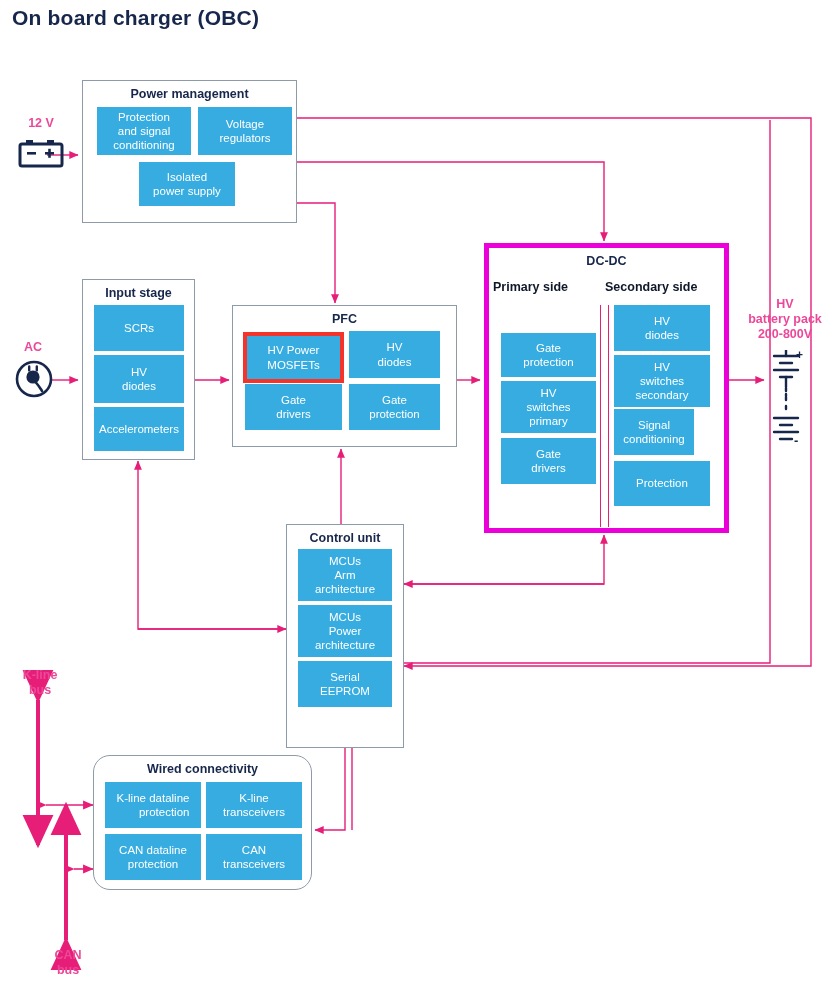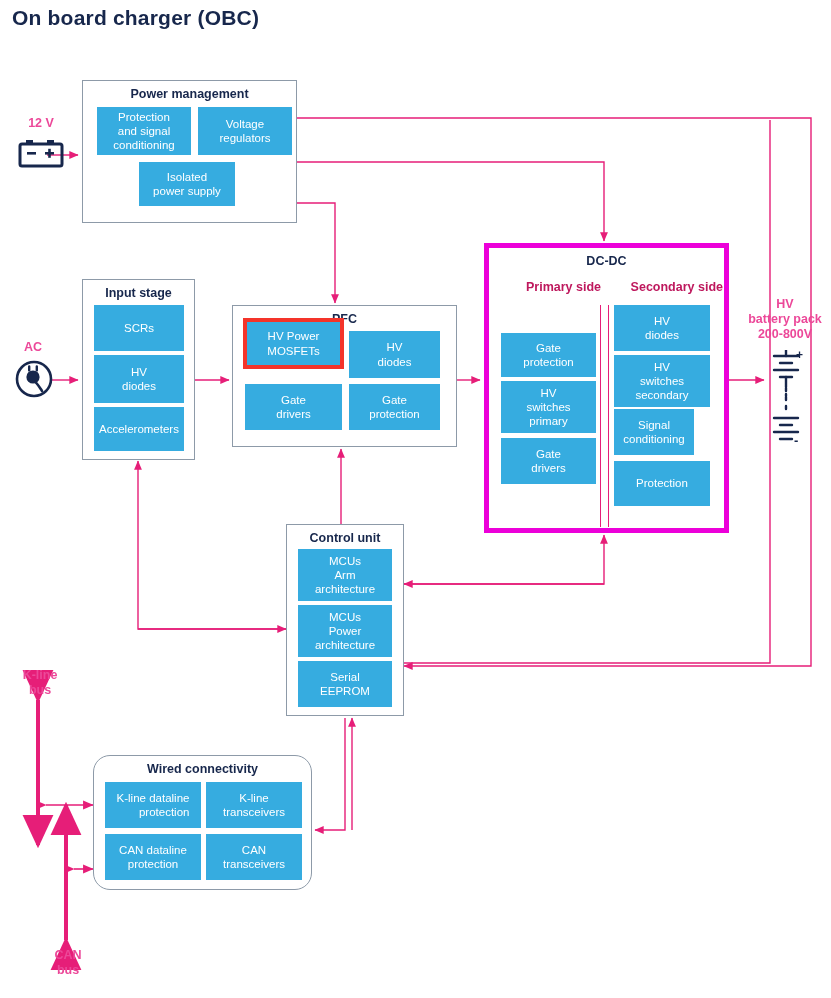--- a/index.html
+++ b/index.html
@@ -14,22 +14,22 @@
   .group{
     position:absolute;box-sizing:border-box;
     border:1.5px solid #8d9aa8;background:#ffffff;text-decoration:underline;
   }
   .group.accent{border:5px solid #ec00d9;}
   .group-title{
     position:absolute;left:0;right:0;top:6px;text-align:center;
     font-size:12.5px;font-weight:bold;color:#17274c;
   }
   .sub-title{
-    position:absolute;text-align:right;
-    font-size:12.5px;font-weight:bold;color:#be185d;
+    position:absolute;text-align:left;
+    font-size:12.5px;font-weight:bold;color:#0f172a;
   }
 
   .blk{
     position:absolute;box-sizing:border-box;
     background:#36ace0;color:#ffffff;
     display:flex;align-items:center;justify-content:center;text-align:center;
     font-size:11.5px;line-height:1.22;white-space:pre-line;
     padding:1px 2px;
   }
   .blk.hi{outline:4px solid #f4342a;outline-offset:-2px;}
@@ -131,21 +131,21 @@
 <div class="group" style="left:82px;top:279px;width:113px;height:181px;">
   <div class="group-title">Input stage</div>
   <div class="blk" style="left:11px;top:25px;width:90px;height:46px;">SCRs</div>
   <div class="blk" style="left:11px;top:75px;width:90px;height:48px;">HV
 diodes</div>
   <div class="blk" style="left:11px;top:127px;width:90px;height:44px;">Accelerometers</div>
 </div>
 
 <div class="group" style="left:232px;top:305px;width:225px;height:142px;">
   <div class="group-title">PFC</div>
-  <div class="blk hi" style="left:12px;top:14px;width:97px;height:47px;">HV Power
+  <div class="blk hi" style="left:12px;top:28px;width:97px;height:47px;">HV Power
 MOSFETs</div>
   <div class="blk" style="left:116px;top:25px;width:91px;height:47px;">HV
 diodes</div>
   <div class="blk" style="left:12px;top:78px;width:97px;height:46px;">Gate
 drivers</div>
   <div class="blk" style="left:116px;top:78px;width:91px;height:46px;">Gate
 protection</div>
 </div>
 
 <div class="group accent" style="left:484px;top:243px;width:245px;height:290px;">
@@ -189,21 +189,21 @@
     <path d="M14,68 L38,68"></path>
     <path d="M20,75 L32,75"></path>
     <path d="M14,82 L38,82"></path>
     <path d="M20,89 L32,89"></path>
     <path d="M26,0 L26,6"></path>
   </g>
   <text x="36" y="9" font-family="Liberation Sans, sans-serif" font-size="12" font-weight="bold" fill="#17274c">+</text>
   <text x="34" y="95" font-family="Liberation Sans, sans-serif" font-size="13" font-weight="bold" fill="#17274c">-</text>
 </svg>
 
-<div class="group" style="left:286px;top:524px;width:118px;height:192px;">
+<div class="group" style="left:286px;top:524px;width:118px;height:224px;">
   <div class="group-title">Control unit</div>
   <div class="blk" style="left:11px;top:24px;width:94px;height:52px;">MCUs
 Arm
 architecture</div>
   <div class="blk" style="left:11px;top:80px;width:94px;height:52px;">MCUs
 Power
 architecture</div>
   <div class="blk" style="left:11px;top:136px;width:94px;height:46px;">Serial
 EEPROM</div>
 </div>

